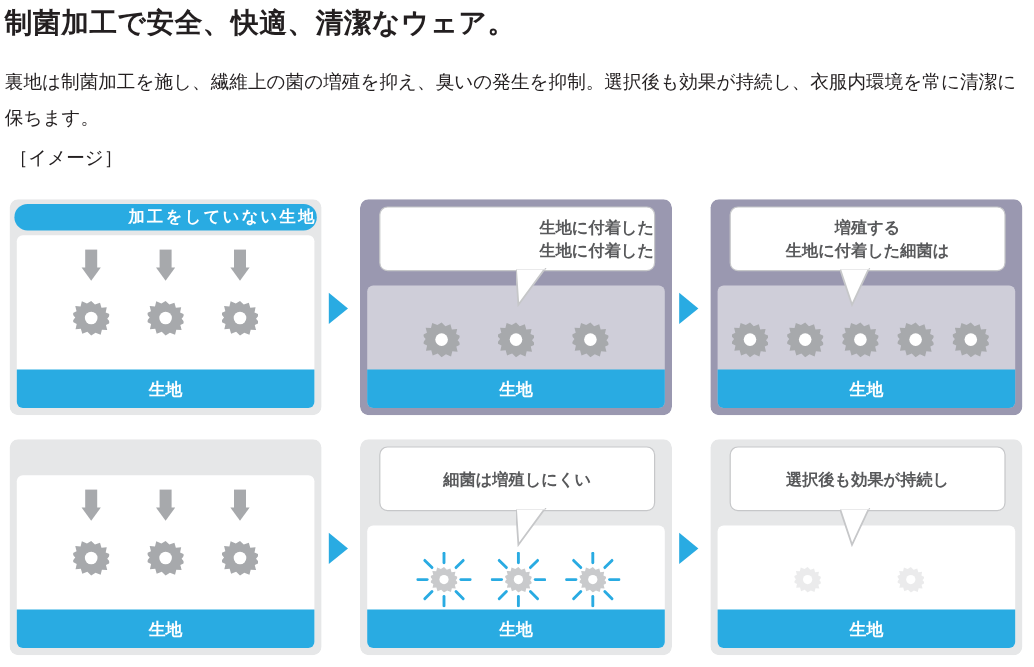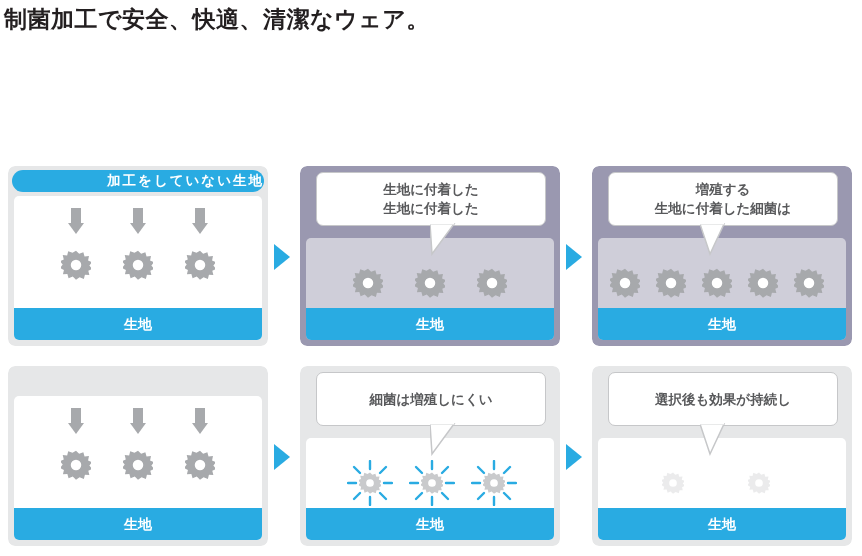--- a/index.html
+++ b/index.html
@@ -188,20 +188,22 @@
     border-bottom: 13px solid transparent;
     border-left: 16px solid #29abe2;
   }
 </style>
 </head>
 <body>
 
 <div class="page">
 
   <div class="title">制菌加工で安全、快適、清潔なウェア。</div>
+  <div class="lead">裏地は制菌加工を施し、繊維上の菌の増殖を抑え、臭いの発生を抑制。選択後も効果が持続し、衣服内環境を常に清潔に保ちます。</div>
+  <div class="imagelabel">［イメージ］</div>
 
   <div class="row row-1">
 
     <div class="panel p1">
       <div class="panel-body body-gray"></div>
       <div class="panel-header">加工をしていない生地</div>
       <div class="inner-box">
 
         <div class="arrow-down" style="left:54px; top:12px;">
             <div class="shaft"></div>
@@ -297,21 +299,21 @@
         <div class="germ" style="left:196px; top:30px;">
           <svg viewBox="0 0 40 40">
               <path d="M20 1l4.2 4.1L29.8 3l1.6 5.7 5.9-.6-1.2 5.8 5.4 2.3-3.7 4.6 3.9 4.4-5.3 2.5 1.4 5.7-5.9-.4-1.4 5.7-5.7-2.3L20 39.5l-4.3-4.1-5.6 2.2-1.6-5.7-5.9.5 1.3-5.8L-1.4 24l3.7-4.6-3.9-4.4 5.3-2.5-1.4-5.7 5.9.4 1.4-5.7 5.7 2.3z" fill="#a7a9ac"></path>
               <circle cx="20" cy="20" r="7" fill="#ffffff"></circle>
             </svg>
         </div>
         <div class="fabric-bar">生地</div>
       </div>
     </div>
 
-    <div class="callout" style="left:316px; top:6px; width:228px; height:52px;">
+    <div class="callout" style="left:316px; top:6px; width:228px; height:52px;justify-content:flex-end;">
       <div>
         <div>生地に付着した</div>
         <div>生地に付着した</div>
       </div>
     </div>
     <svg class="callout-tail" style="left:430px; top:56px;" width="40" height="34">
       <polygon points="0,2 24,2 2,32" fill="#ffffff" stroke="#c6c7c9" stroke-width="1.5"></polygon>
       <line x1="0" y1="1" x2="24" y2="1" stroke="#ffffff" stroke-width="3"></line>
     </svg>
 

